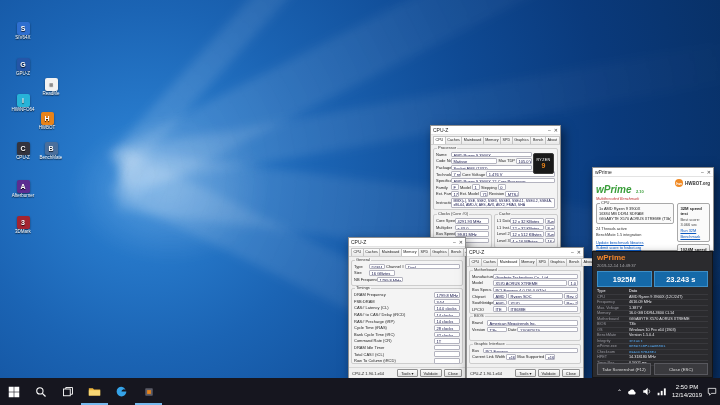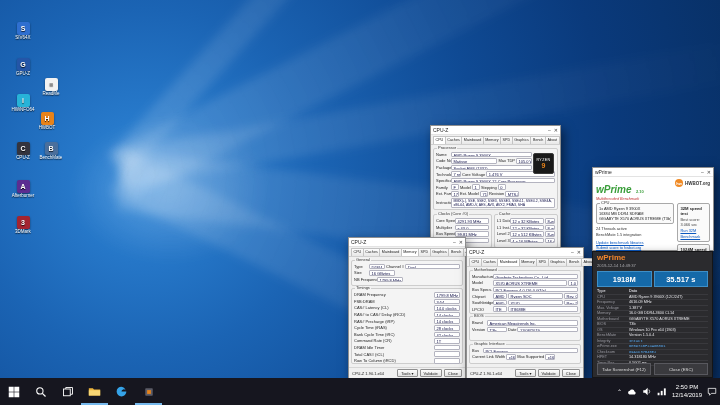--- a/index.html
+++ b/index.html
@@ -524,22 +524,22 @@
       </div>
     </div>
   </div>
 
   <div class="window bm" style="left:592px;top:251px;width:121px;height:127px;z-index:6;">
     <div class="bm-head">
       <div class="bm-title">wPrime</div>
       <div class="bm-date">2019-12-14 14:49:37</div>
     </div>
     <div class="bm-badges">
-      <div class="badge">1918M</div>
-      <div class="badge">35.517 s</div>
+      <div class="badge">1925M</div>
+      <div class="badge">23.243 s</div>
     </div>
     <div class="bm-table">
       <div class="trow hdr">
         <span class="t">Type</span>
         <span class="d">Data</span>
       </div>
     </div>
     <div class="bm-table">
 
     <div class="trow">

